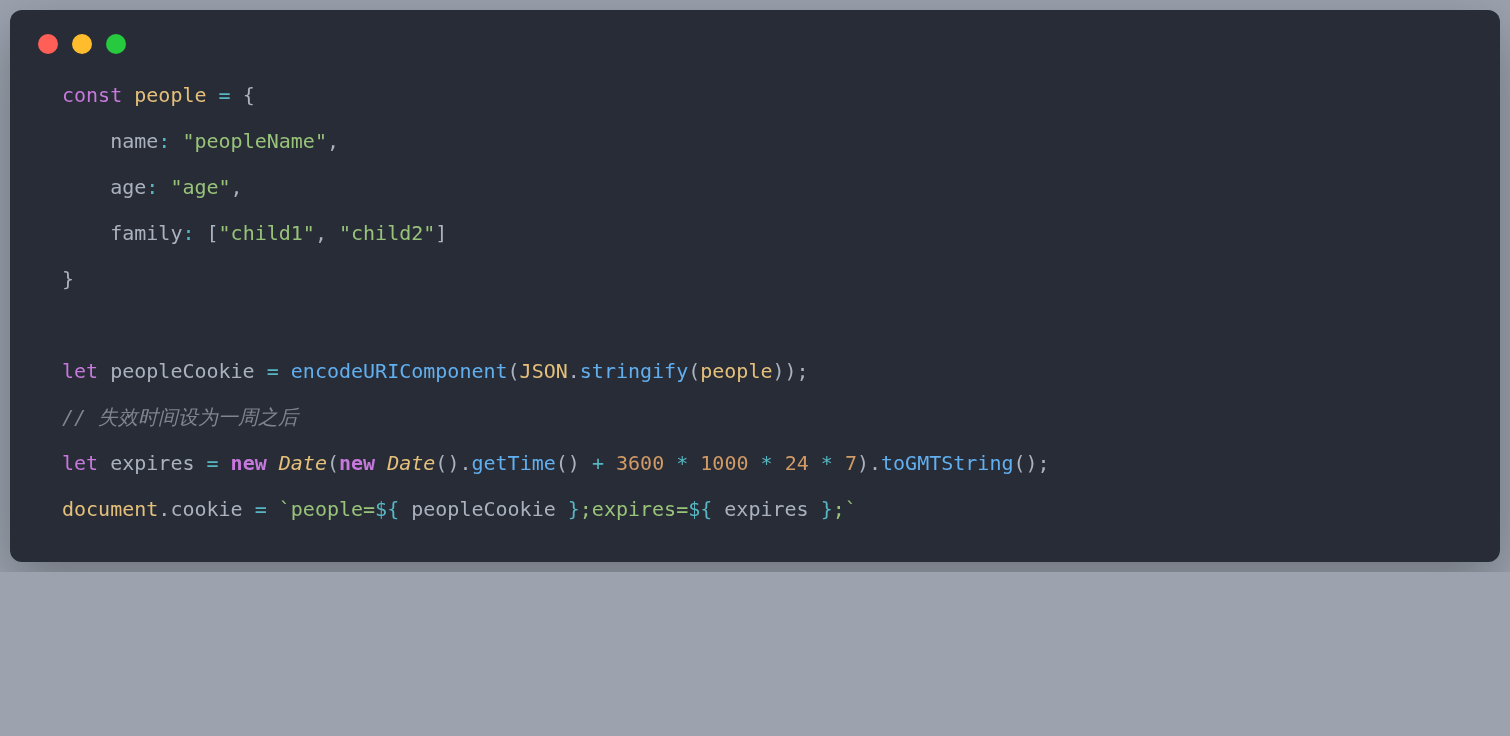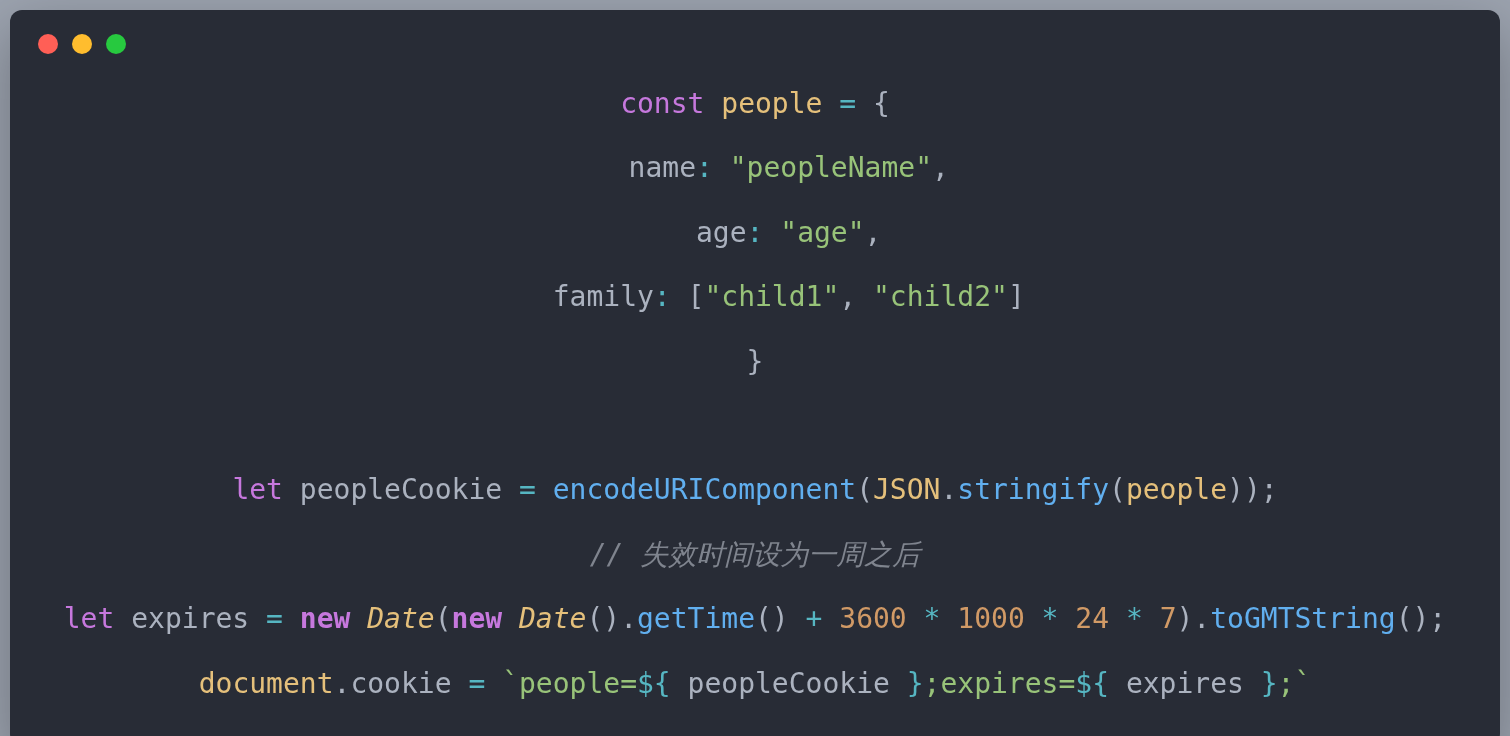--- a/index.html
+++ b/index.html
@@ -30,25 +30,24 @@
     .dot {
       width: 20px;
       height: 20px;
       border-radius: 50%;
     }
     .dot-red { background: #ff5f56; }
     .dot-yellow { background: #ffbd2e; }
     .dot-green { background: #27c93f; }
     .code {
       padding: 0 52px;
-      font-size: 28px;
+      font-size: 20px;
       line-height: 2.3;
       white-space: pre;
       color: #abb2bf;
-      text-align: center;
     }
     .kw-const { color: #c678dd; }
     .kw-let { color: #c678dd; }
     .kw-new { color: #c678dd; font-weight: bold; }
     .var-people { color: #e5c07b; }
     .var-name { color: #abb2bf; }
     .op { color: #56b6c2; }
     .brace { color: #abb2bf; }
     .prop { color: #abb2bf; }
     .string { color: #98c379; }

